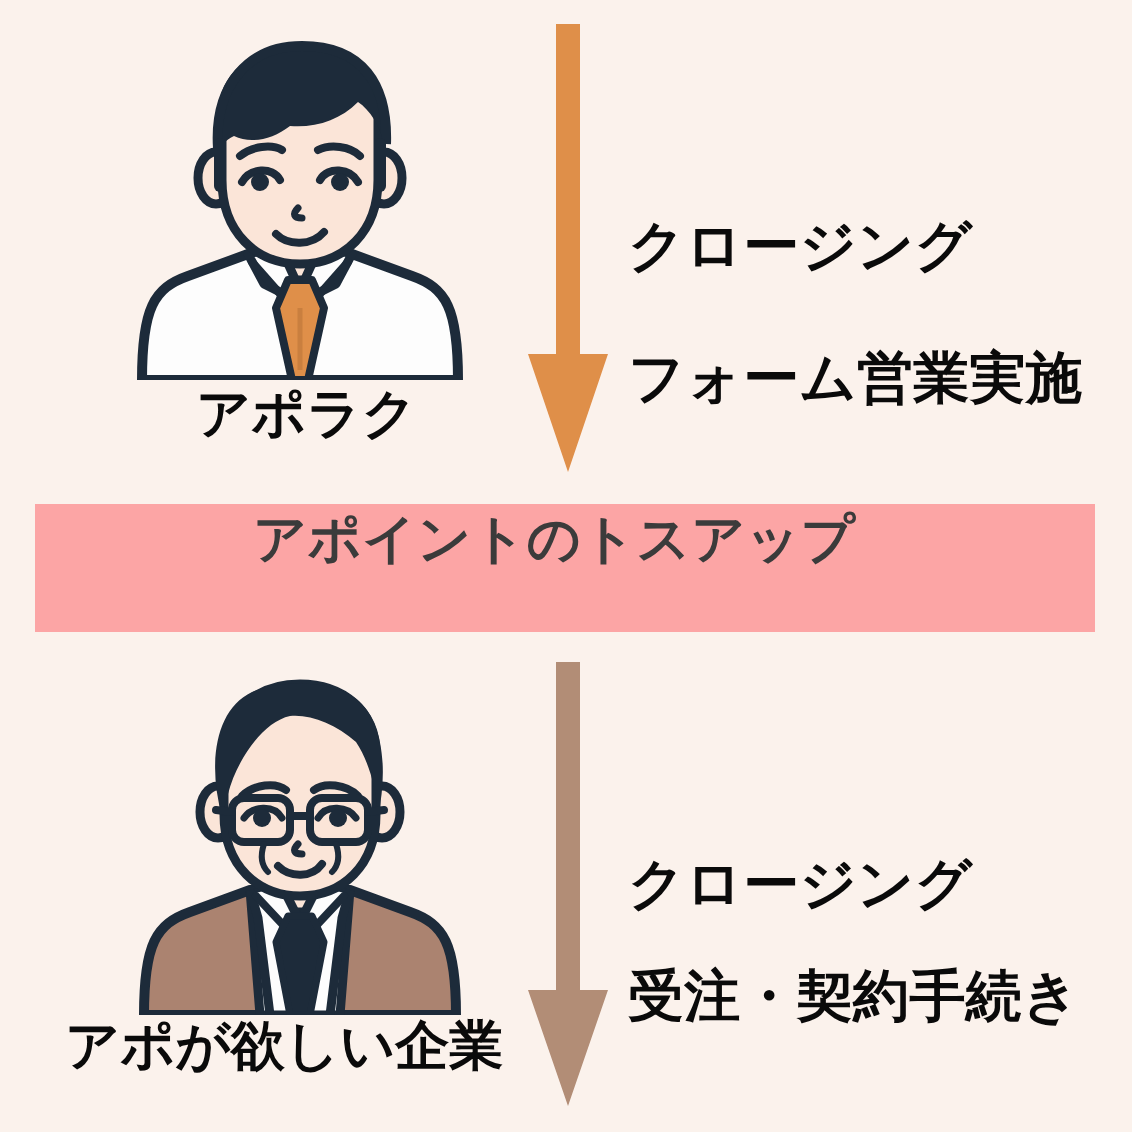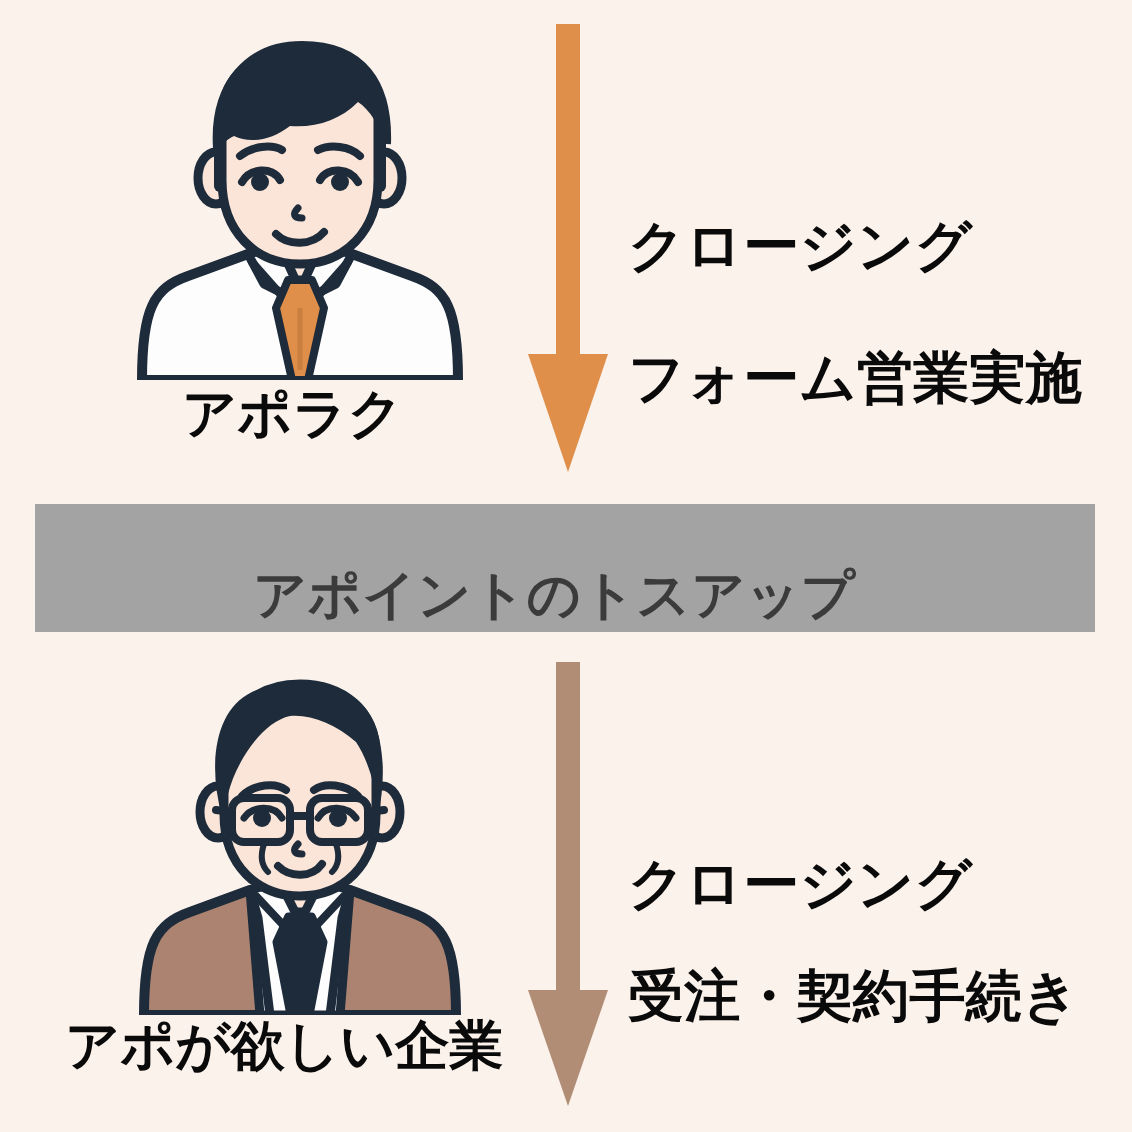--- a/index.html
+++ b/index.html
@@ -24,23 +24,23 @@
     position: absolute;
   }
 
   
   #toss-banner {
     position: absolute;
     left: 35px;
     top: 504px;
     width: 1060px;
     height: 128px;
-    background: #a3a3a3;
+    background: #fca5a5;
     display: flex;
-    align-items: flex-end;
+    align-items: flex-start;
     justify-content: flex-start;
   }
   #toss-banner-label {
     margin-left: 218px;
     font-size: 53px;
     font-weight: 700;
     color: #3b3b3b;
     letter-spacing: 0.01em;
     white-space: nowrap;
     font-family: "Liberation Sans", "DejaVu Sans", sans-serif;
@@ -110,21 +110,21 @@
       <path d="M190 140 C198 126 220 128 228 142" fill="none" stroke="#1d2b3a" stroke-width="8" stroke-linecap="round"></path>
       <circle cx="130" cy="142" r="9" fill="#1d2b3a"></circle>
       <circle cx="210" cy="142" r="9" fill="#1d2b3a"></circle>
 
       <path d="M168 168 C162 174 164 178 172 178" fill="none" stroke="#1d2b3a" stroke-width="7" stroke-linecap="round"></path>
 
       <path d="M146 194 C158 206 182 206 194 192" fill="none" stroke="#1d2b3a" stroke-width="8" stroke-linecap="round"></path>
     </svg>
   </div>
 
-  <div class="avatar-caption" style="left:182px; top:386px;">アポラク</div>
+  <div class="avatar-caption" style="left:196px; top:386px;">アポラク</div>
 
   <div class="arrow" style="left:520px; top:24px; width:96px; height:450px;">
     <svg viewBox="0 0 96 450" width="96" height="450">
       <polygon points="36,0 60,0 60,330 88,330 48,448 8,330 36,330" fill="#df8f49"></polygon>
     </svg>
   </div>
 
   <div class="task-line" style="left:628px; top:218px;">クロージング</div>
   <div class="task-line" style="left:628px; top:350px;">フォーム営業実施</div>
 

